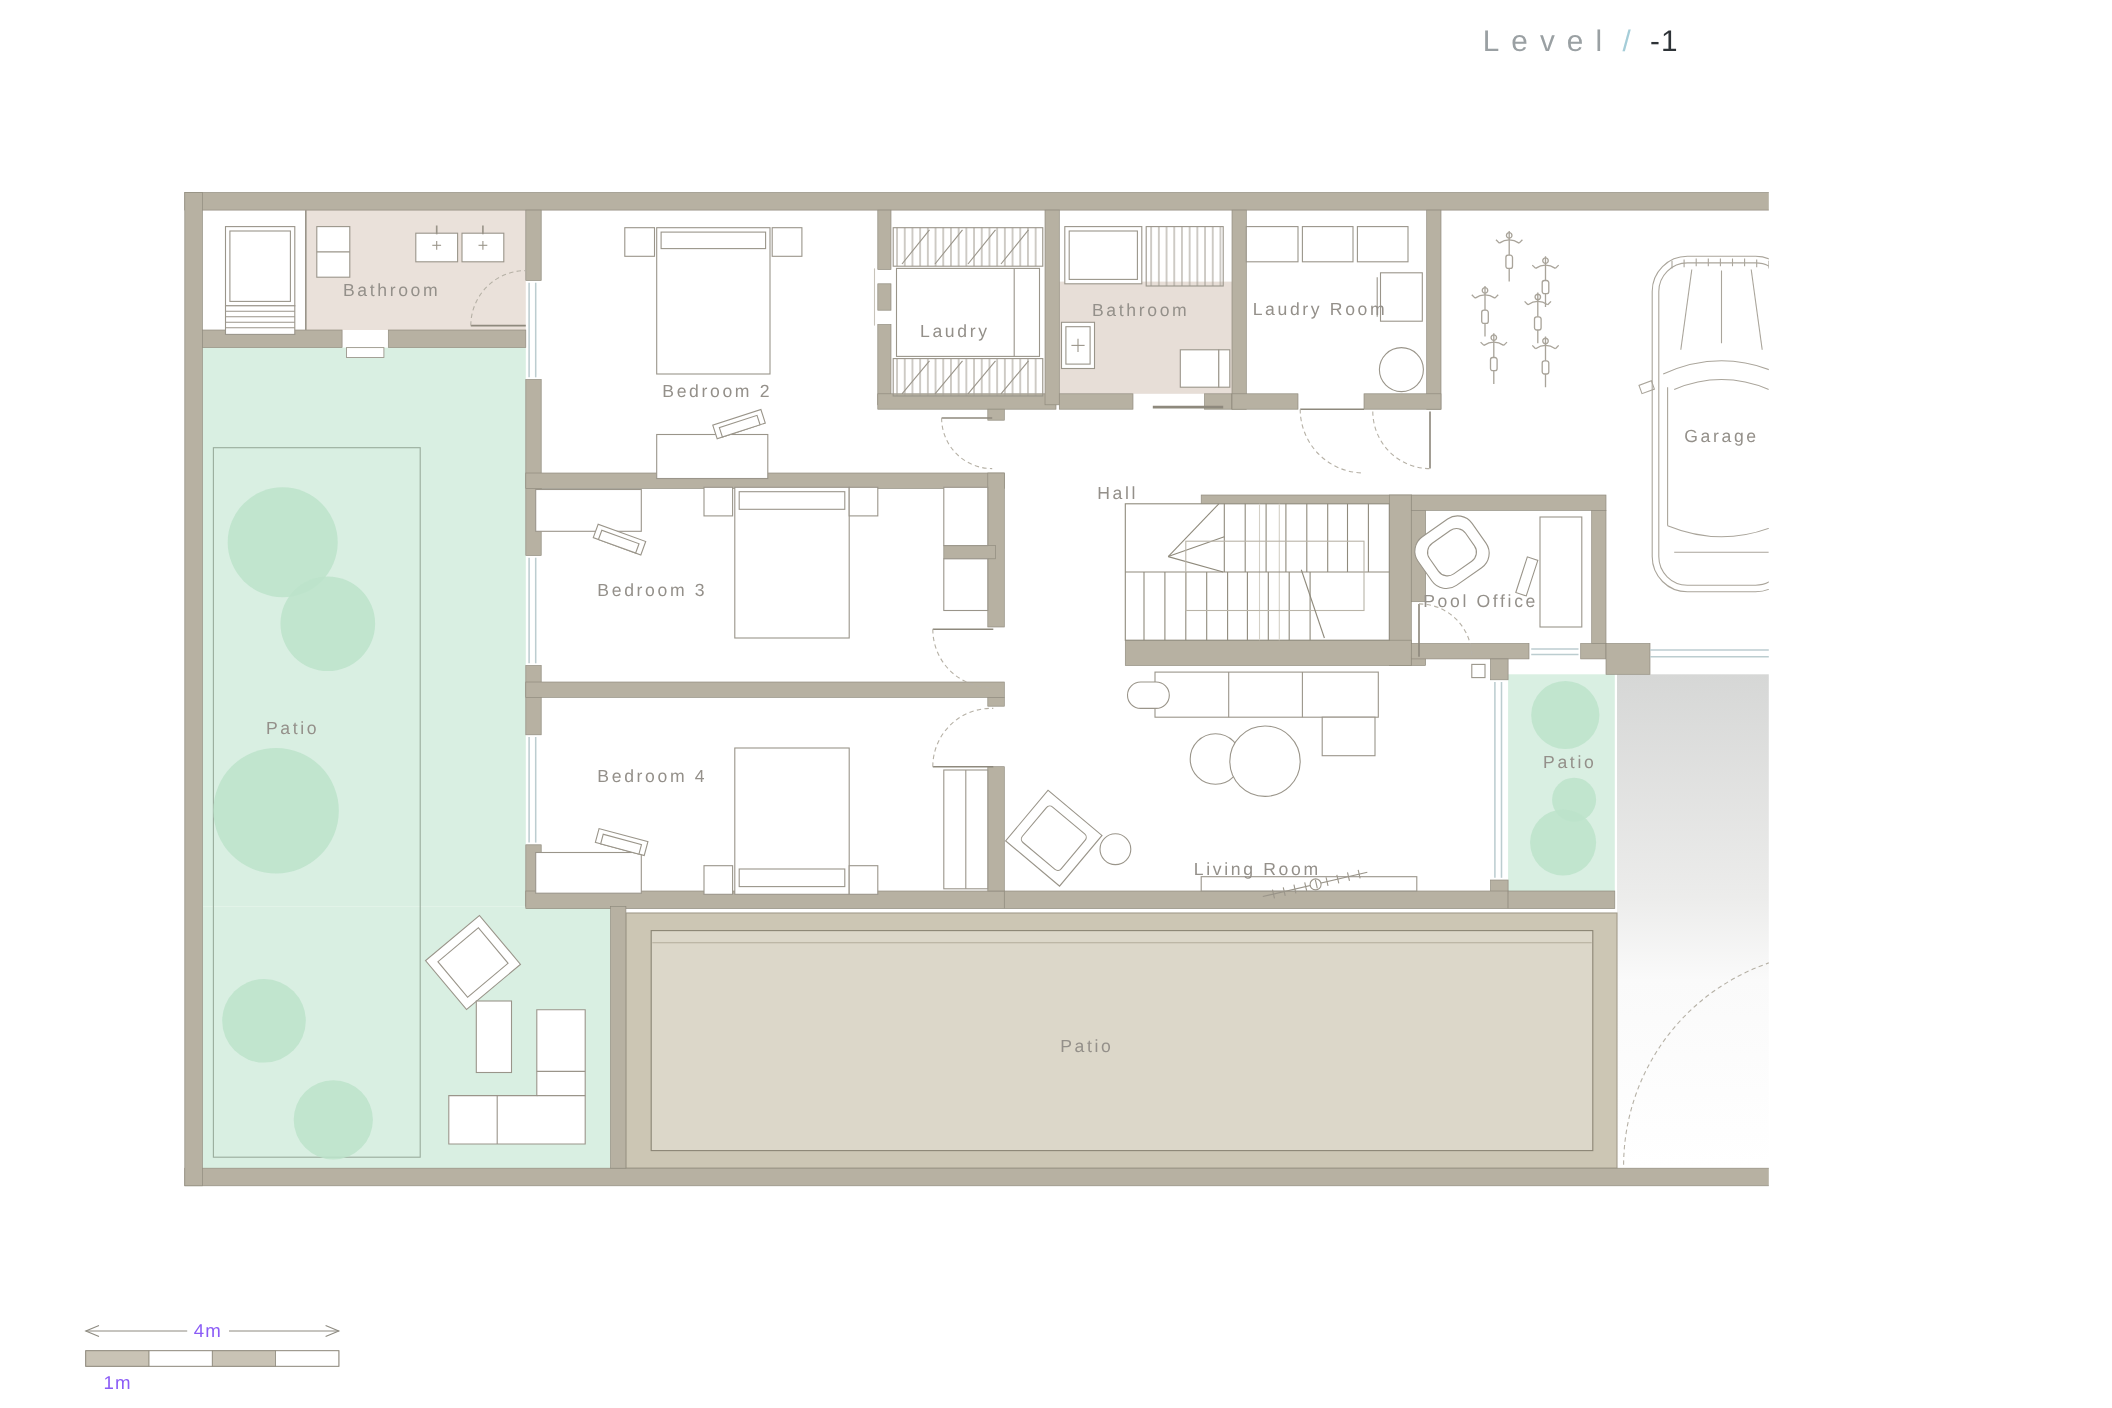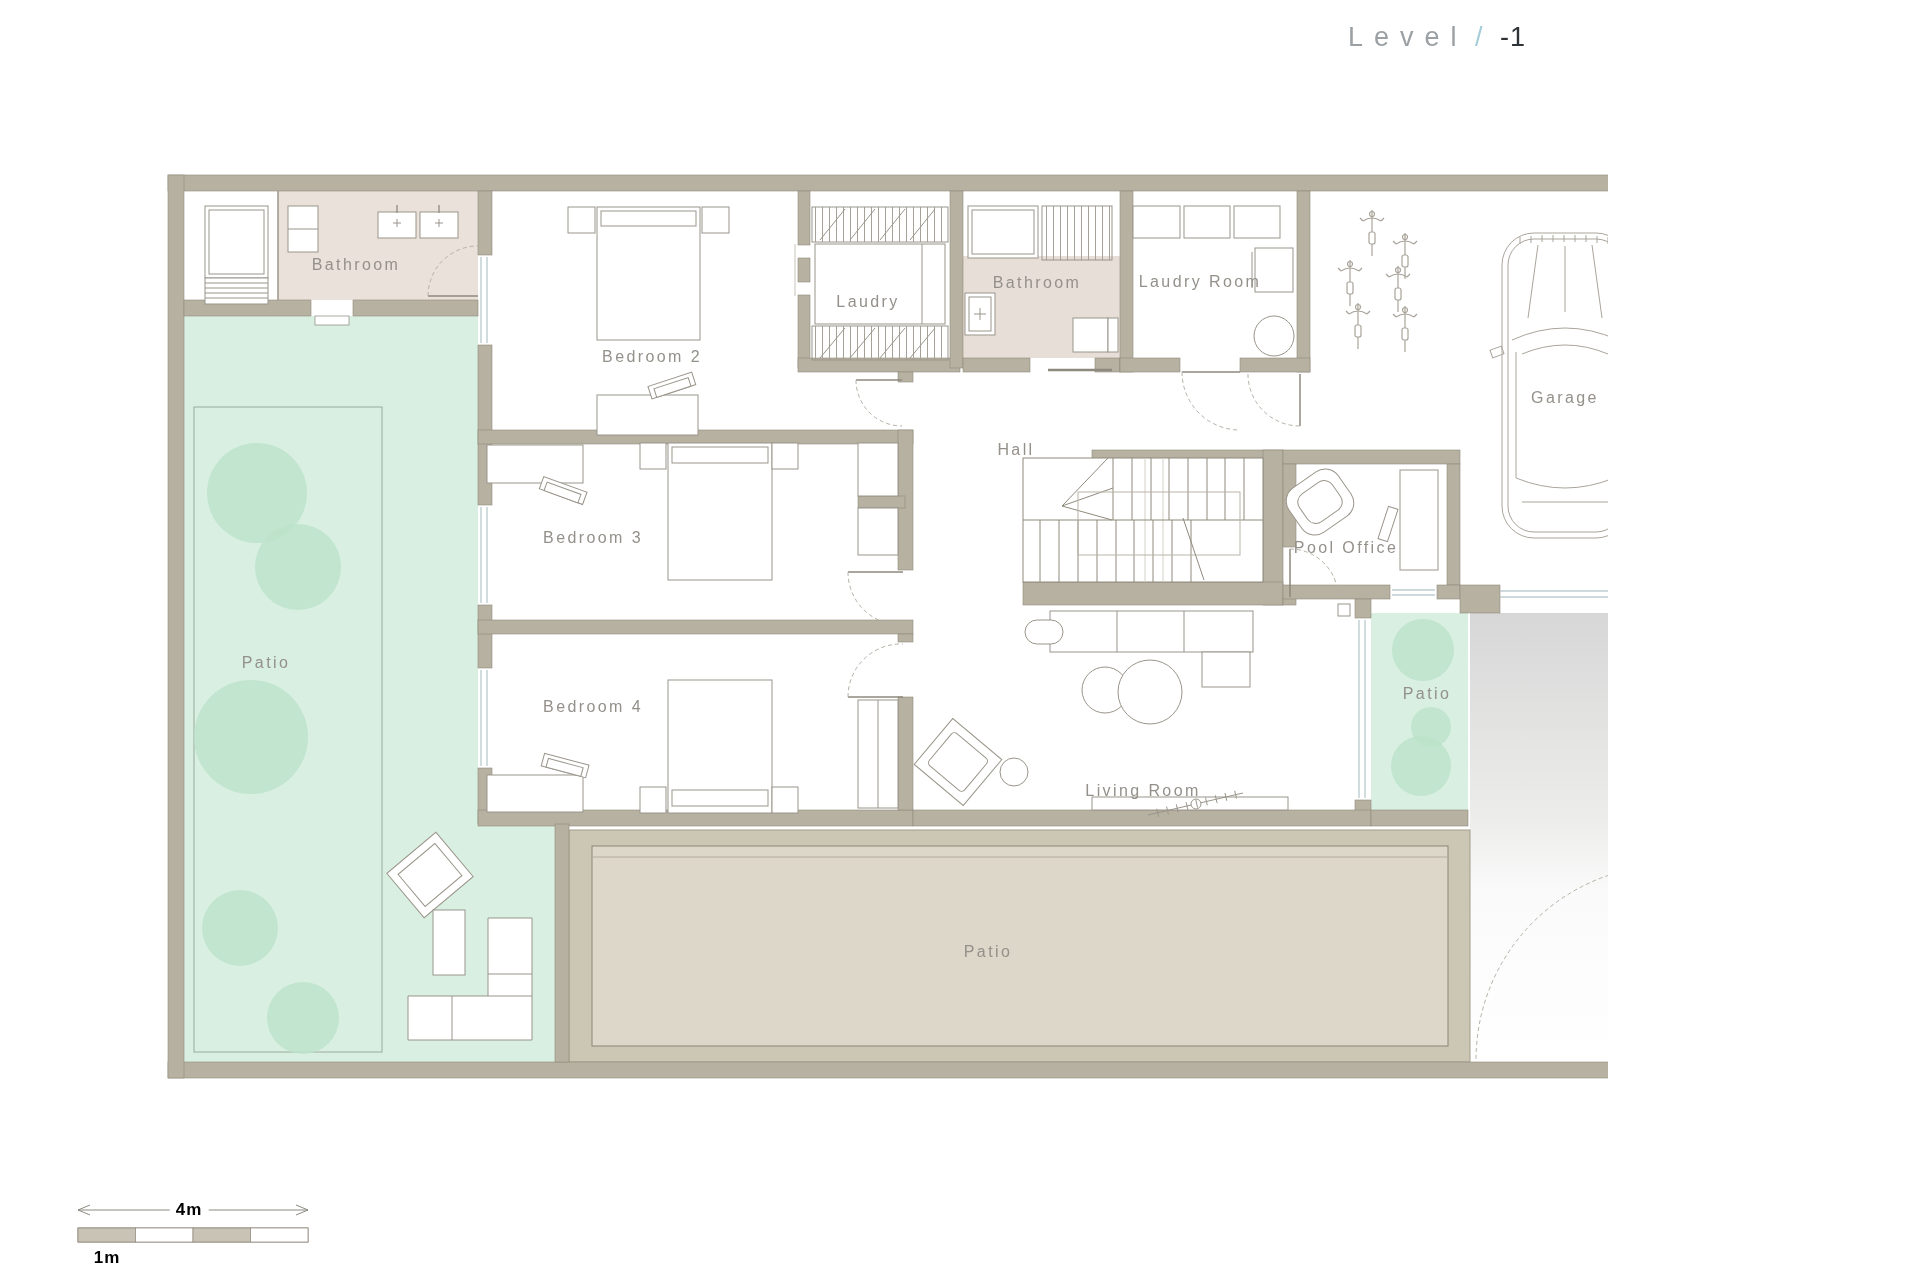--- a/index.html
+++ b/index.html
@@ -13,21 +13,21 @@
     font-size:16px;letter-spacing:2.4px;color:#94908a;white-space:nowrap;
   }
   .title{
     position:absolute;top:22px;right:82px;font-size:27px;white-space:nowrap;
   }
   .t-gray{color:#9aa0a3;letter-spacing:11px;}
   .t-slash{color:#a5cdd8;margin:0 10px 0 0;}
   .t-num{color:#2e3337;letter-spacing:1px;font-weight:500;}
   .scale-text{
     position:absolute;transform:translate(-50%,-50%);
-    font-size:17px;color:#000000;letter-spacing:1px;font-weight:bold;
+    font-size:17px;color:#8b5cf6;letter-spacing:1px;
   }
 </style>
 </head>
 <body>
 
 <div id="canvas">
 
   <div class="title">
     <span class="t-gray">Level</span>
     <span class="t-slash">/</span>

